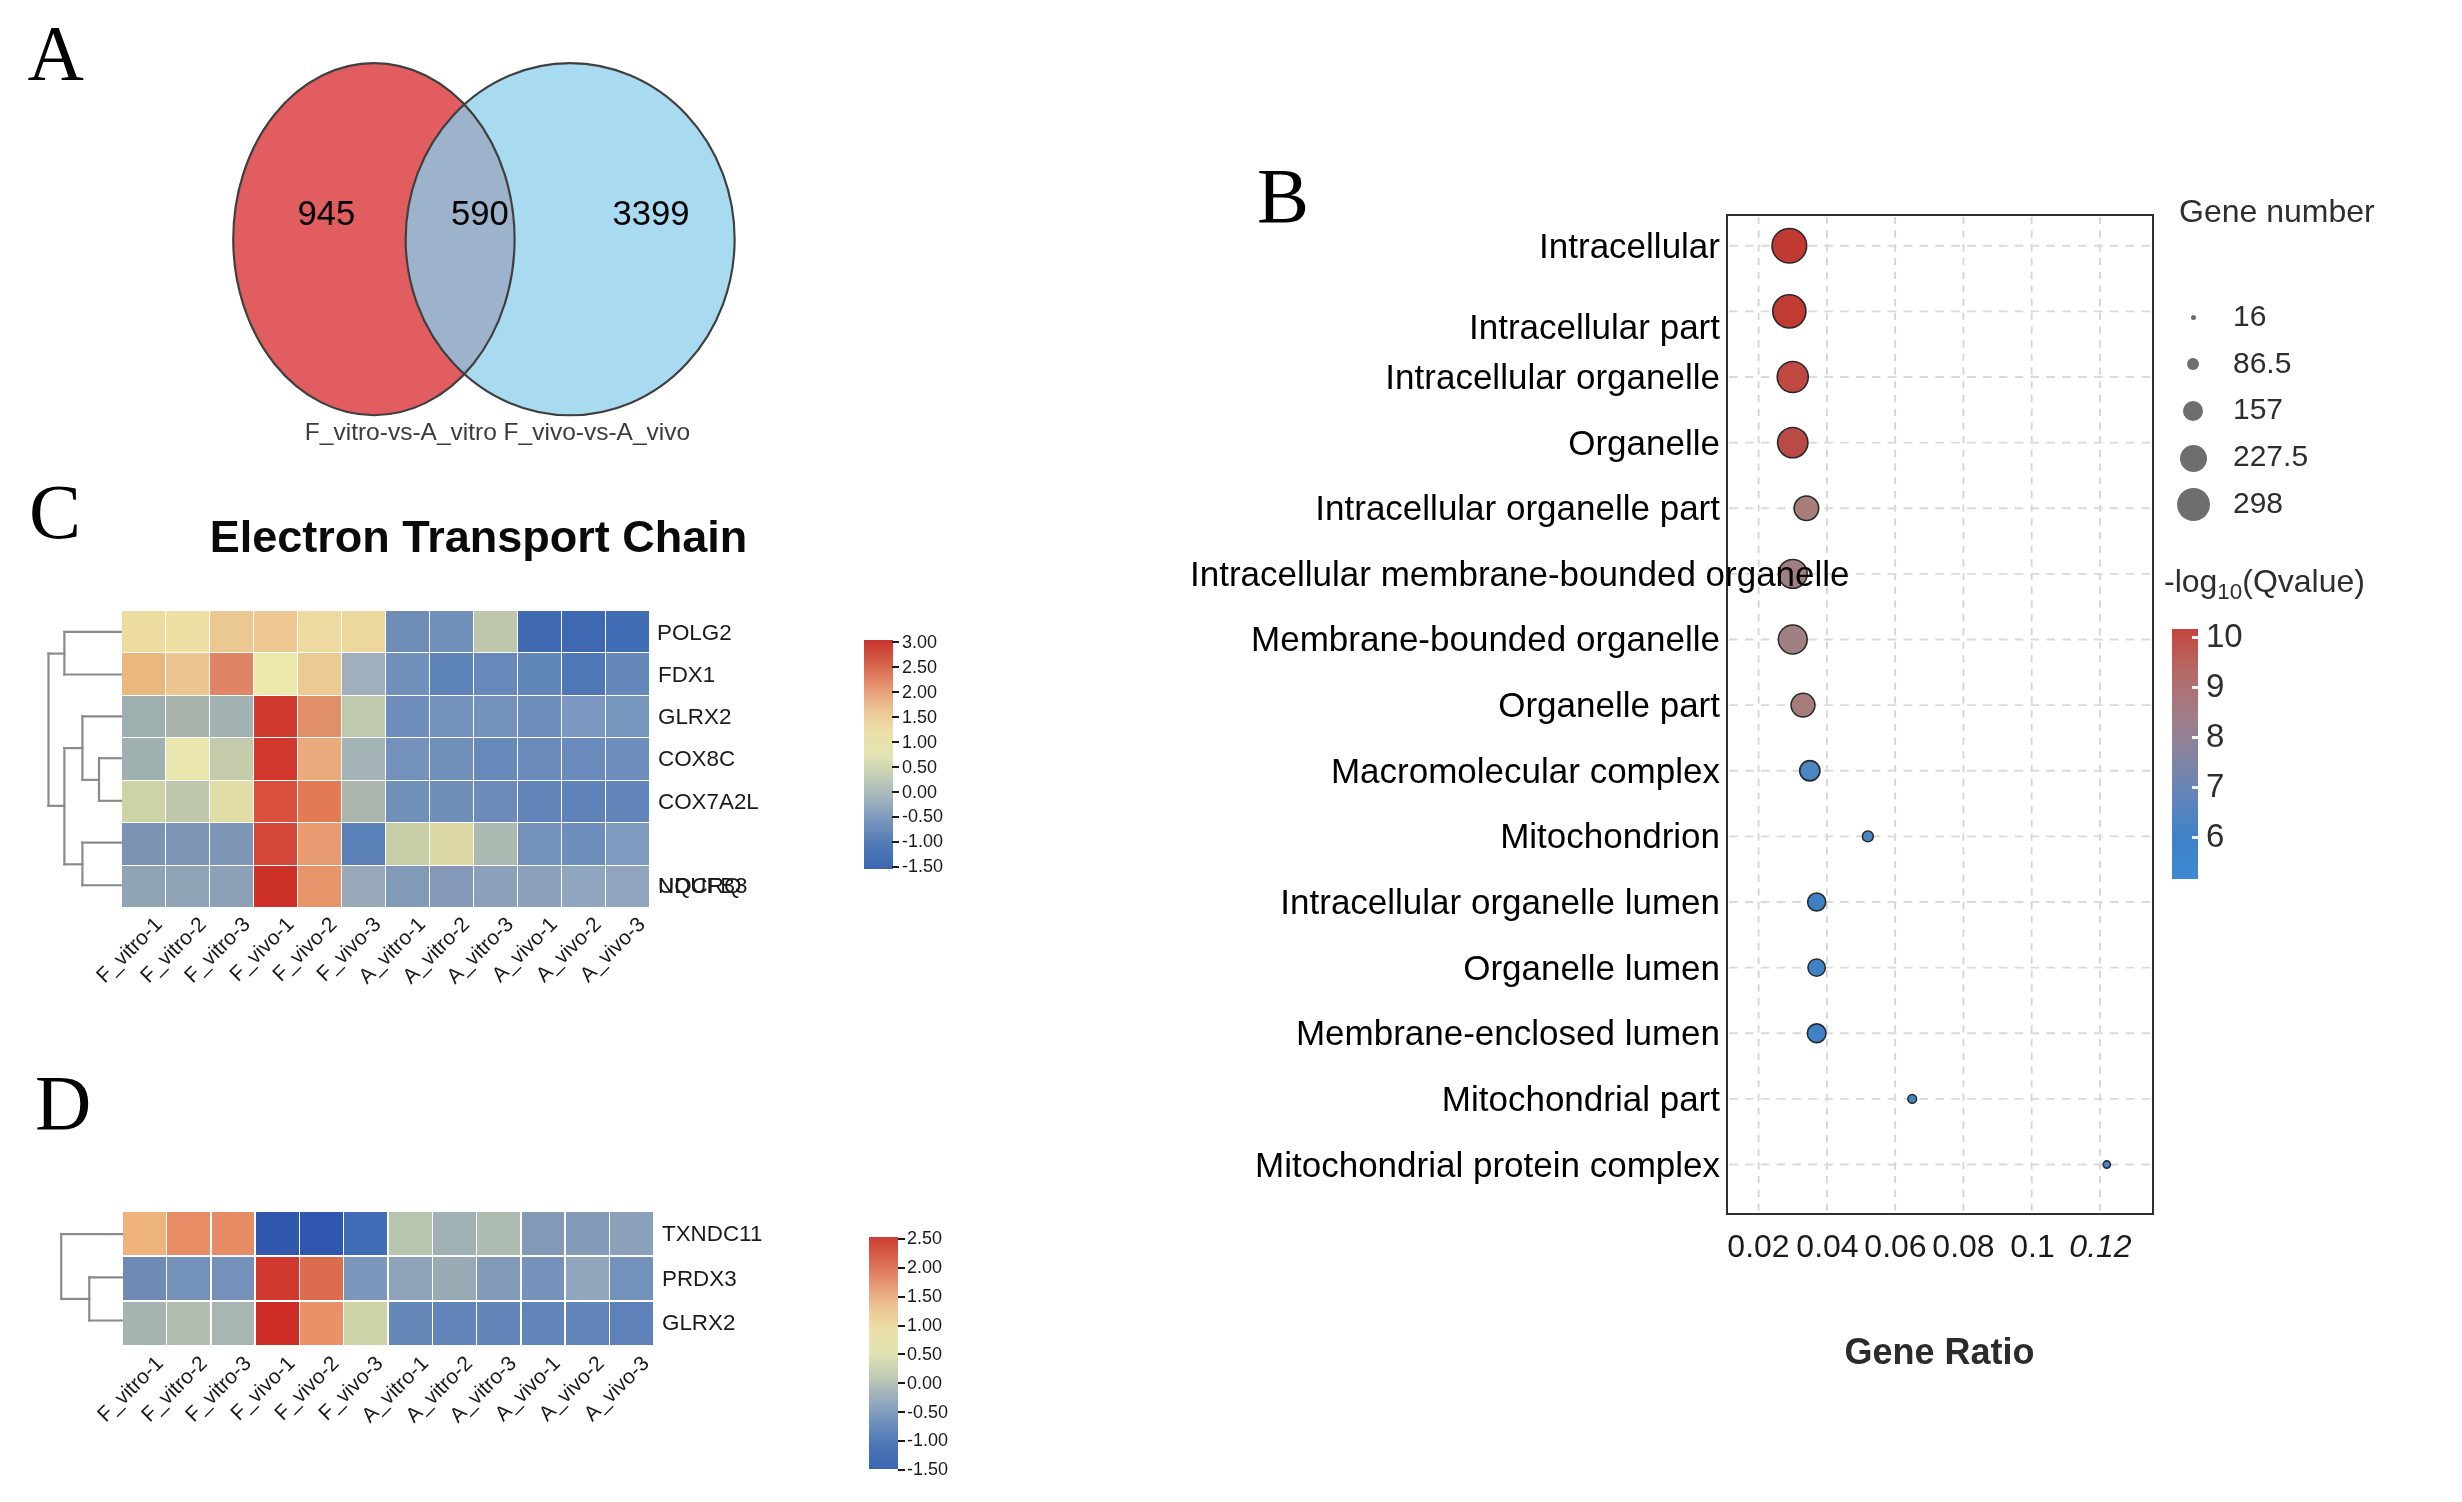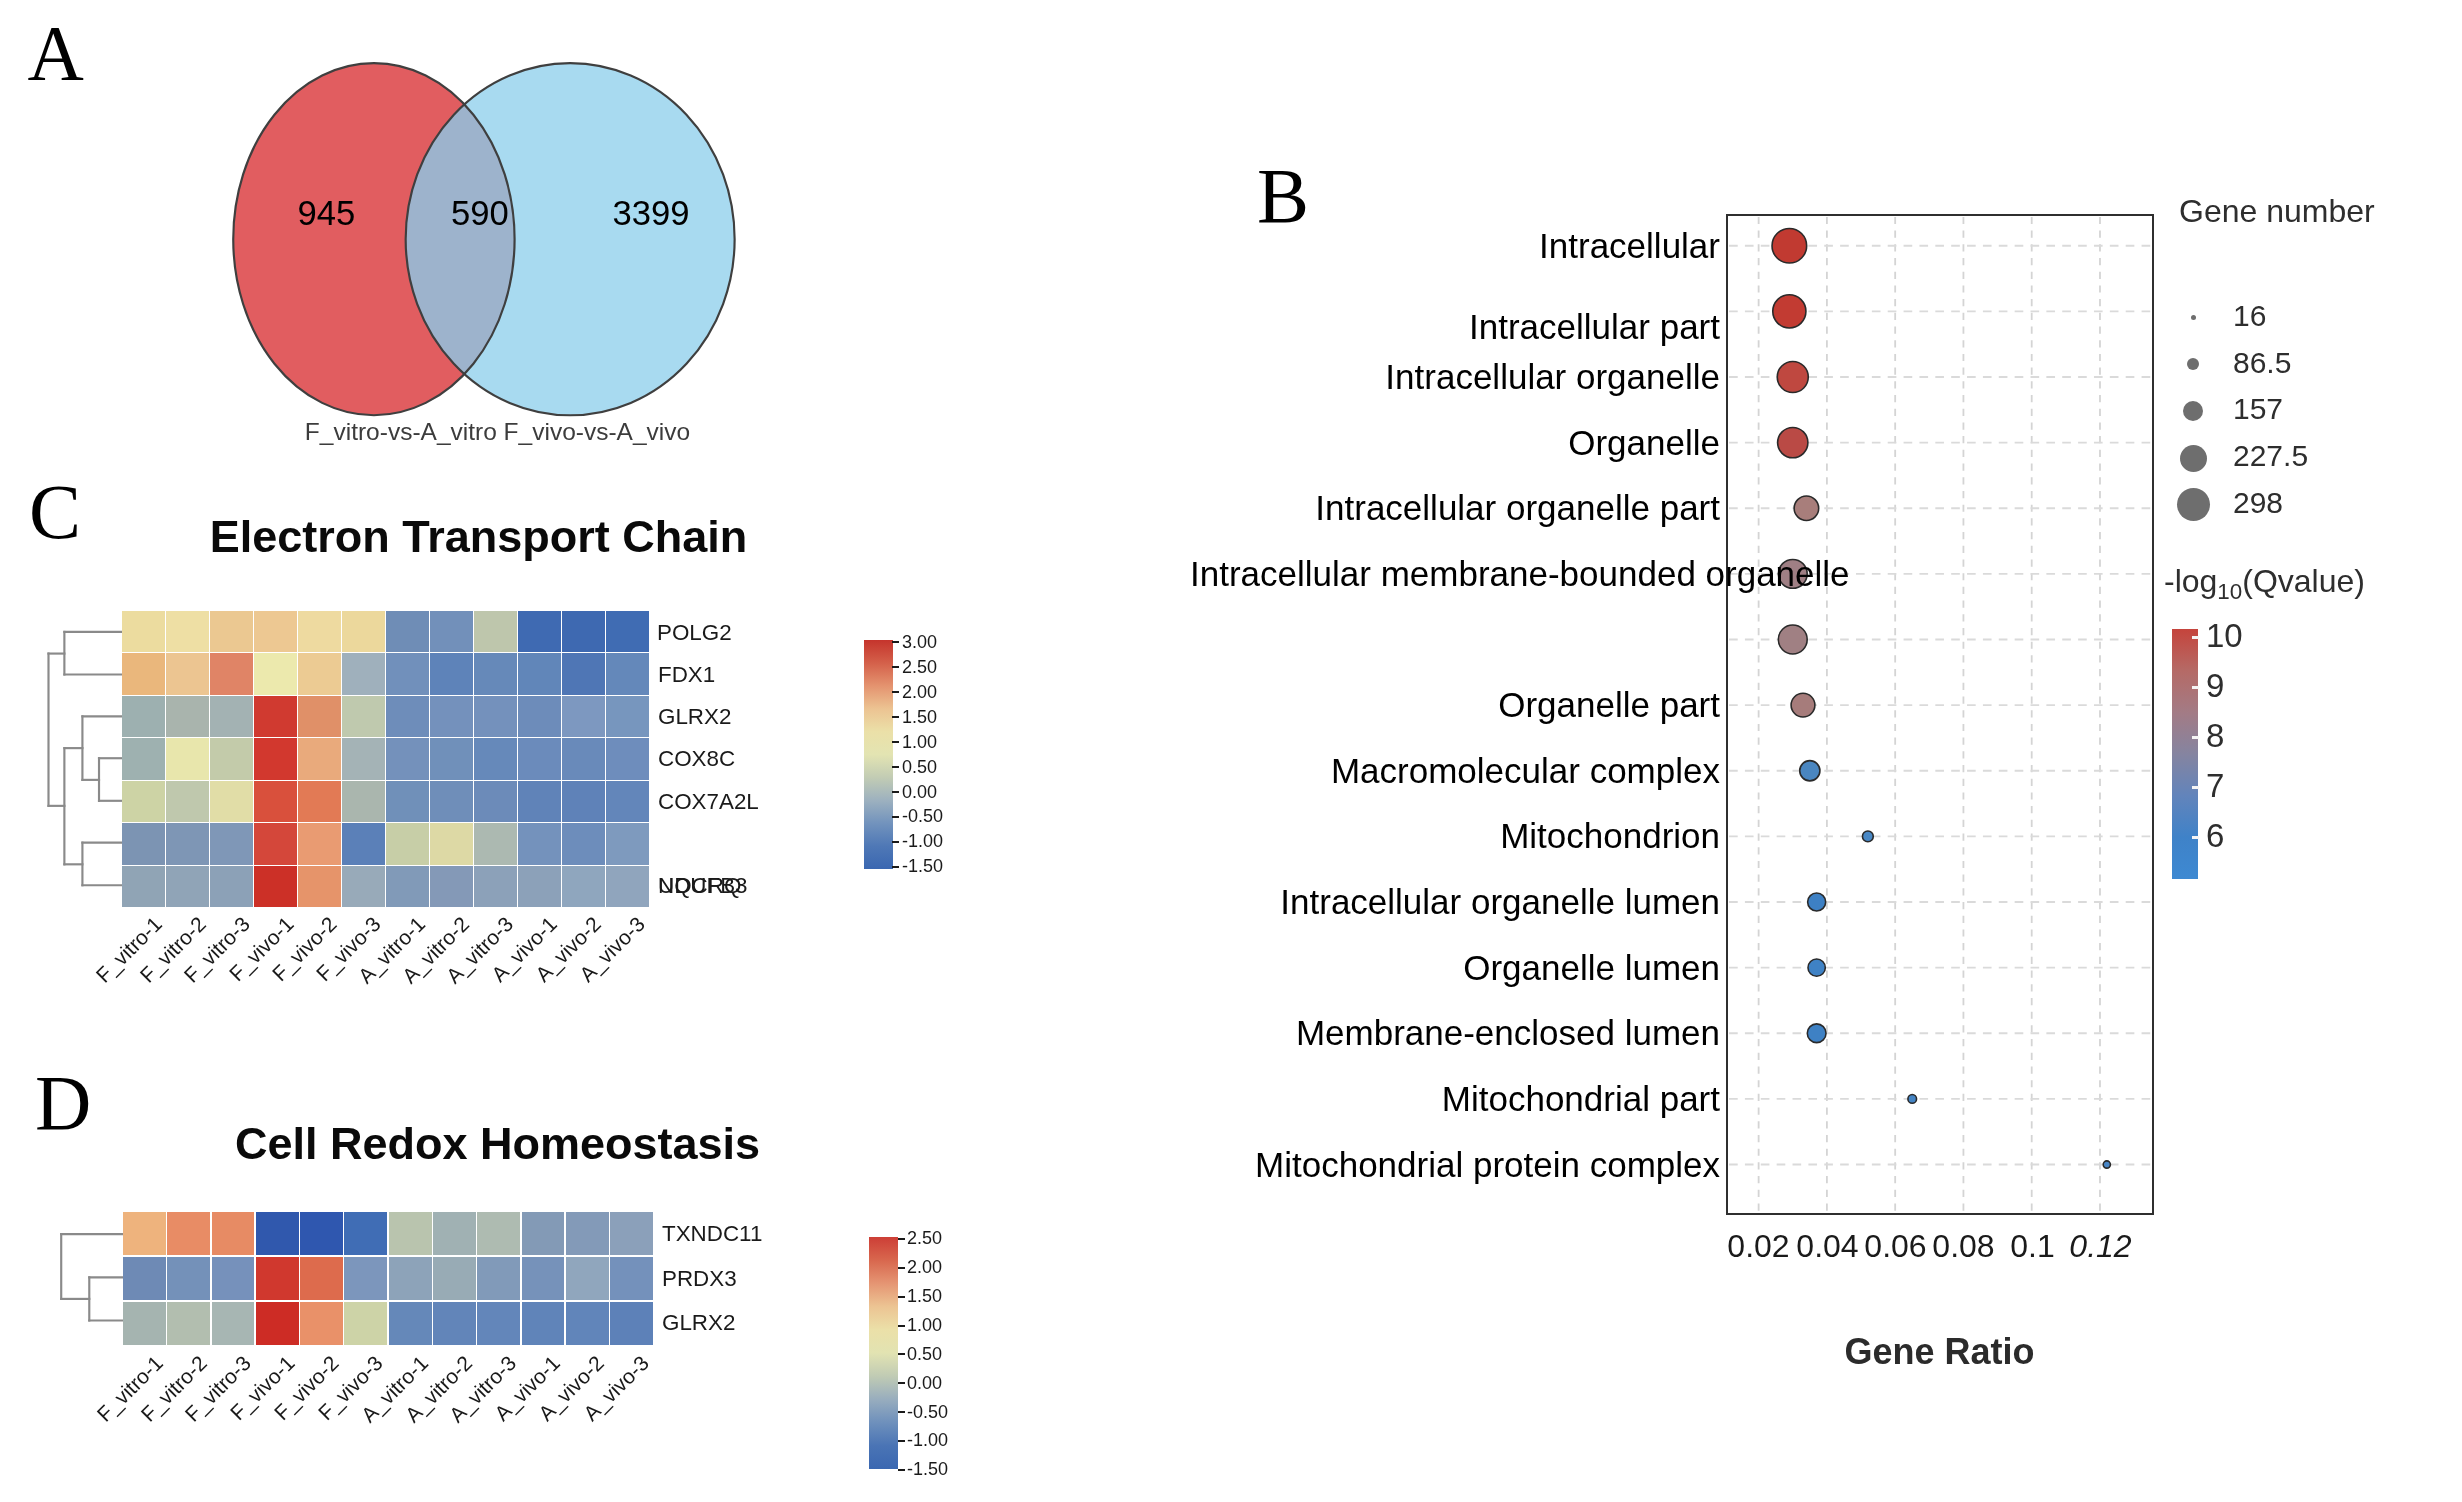--- a/index.html
+++ b/index.html
@@ -209,21 +209,20 @@
       <div style="background: rgb(140, 161, 185);"></div>
       <div style="background: rgb(143, 166, 190);"></div>
       <div style="background: rgb(144, 165, 189);"></div>
     </div>
   <div id="c-gene-labels"></div>
   <div id="c-sample-labels"></div>
   <div id="c-colorbar" class="abs colorbar" style="left: 864px; top: 640px; width: 29px; height: 229px; background: linear-gradient(rgb(197, 52, 44), rgb(212, 96, 74), rgb(228, 147, 111), rgb(236, 195, 146), rgb(235, 224, 168), rgb(227, 228, 178), rgb(194, 204, 180), rgb(157, 177, 191), rgb(114, 147, 189), rgb(79, 120, 182), rgb(58, 103, 177));"></div>
   <div id="c-colorbar-ticks"></div>
 
   <div class="abs panel-letter" style="left:35px;top:1064px;">D</div>
-  <div class="abs hm-title" style="left:173px;top:1118px;width:649px;">Cell Redox Homeostasis</div>
   <svg id="d-dendro" class="abs" style="left:54px;top:1223px;" width="72" height="105" viewBox="75 1695 100 145">
       <line x1="170" y1="1770" x2="124" y2="1770" stroke="#8a8a8a" stroke-width="3" stroke-linecap="square"></line>
       <line x1="170" y1="1830" x2="124" y2="1830" stroke="#8a8a8a" stroke-width="3" stroke-linecap="square"></line>
       <line x1="124" y1="1770" x2="124" y2="1830" stroke="#8a8a8a" stroke-width="3" stroke-linecap="square"></line>
       <line x1="170" y1="1710" x2="85" y2="1710" stroke="#8a8a8a" stroke-width="3" stroke-linecap="square"></line>
       <line x1="124" y1="1800" x2="85" y2="1800" stroke="#8a8a8a" stroke-width="3" stroke-linecap="square"></line>
       <line x1="85" y1="1710" x2="85" y2="1800" stroke="#8a8a8a" stroke-width="3" stroke-linecap="square"></line>
     </svg>
   <div id="d-grid" class="abs" style="left:123px;top:1212px;width:530px;height:133px;display:grid;grid-template-columns:repeat(12,1fr);grid-template-rows:repeat(3,1fr);gap:1.4px;">
       <div style="background: rgb(238, 179, 125);"></div>
@@ -267,20 +266,21 @@
   <div id="d-sample-labels"></div>
   <div id="d-colorbar" class="abs colorbar" style="left: 869px; top: 1237px; width: 29px; height: 232px; background: linear-gradient(rgb(205, 62, 54), rgb(216, 103, 78), rgb(229, 149, 115), rgb(236, 196, 147), rgb(235, 224, 168), rgb(226, 227, 178), rgb(192, 203, 180), rgb(152, 173, 190), rgb(110, 144, 188), rgb(74, 116, 181), rgb(58, 103, 177));"></div>
   <div id="d-colorbar-ticks"></div>
 
 <div class="abs term-label" style="left: 1190px; top: 227px; width: 530px;">Intracellular</div>
     <div class="abs term-label" style="left: 1190px; top: 308px; width: 530px;">Intracellular part</div>
     <div class="abs term-label" style="left: 1190px; top: 358px; width: 530px;">Intracellular organelle</div>
     <div class="abs term-label" style="left: 1190px; top: 424px; width: 530px;">Organelle</div>
     <div class="abs term-label" style="left: 1190px; top: 489px; width: 530px;">Intracellular organelle part</div>
     <div class="abs term-label" style="left: 1190px; top: 555px; width: 530px;">Intracellular membrane-bounded organelle</div>
+    <div class="abs term-label" style="left: 1190px; top: 620px; width: 530px;">Membrane-bounded organelle</div>
     <div class="abs term-label" style="left: 1190px; top: 686px; width: 530px;">Organelle part</div>
     <div class="abs term-label" style="left: 1190px; top: 752px; width: 530px;">Macromolecular complex</div>
     <div class="abs term-label" style="left: 1190px; top: 817px; width: 530px;">Mitochondrion</div>
     <div class="abs term-label" style="left: 1190px; top: 883px; width: 530px;">Intracellular organelle lumen</div>
     <div class="abs term-label" style="left: 1190px; top: 949px; width: 530px;">Organelle lumen</div>
     <div class="abs term-label" style="left: 1190px; top: 1014px; width: 530px;">Membrane-enclosed lumen</div>
     <div class="abs term-label" style="left: 1190px; top: 1080px; width: 530px;">Mitochondrial part</div>
     <div class="abs term-label" style="left: 1190px; top: 1146px; width: 530px;">Mitochondrial protein complex</div>
     <div class="abs xtick" style="left: 1708px; top: 1228px;">0.02</div>
     <div class="abs xtick" style="left: 1777px; top: 1228px;">0.04</div>

